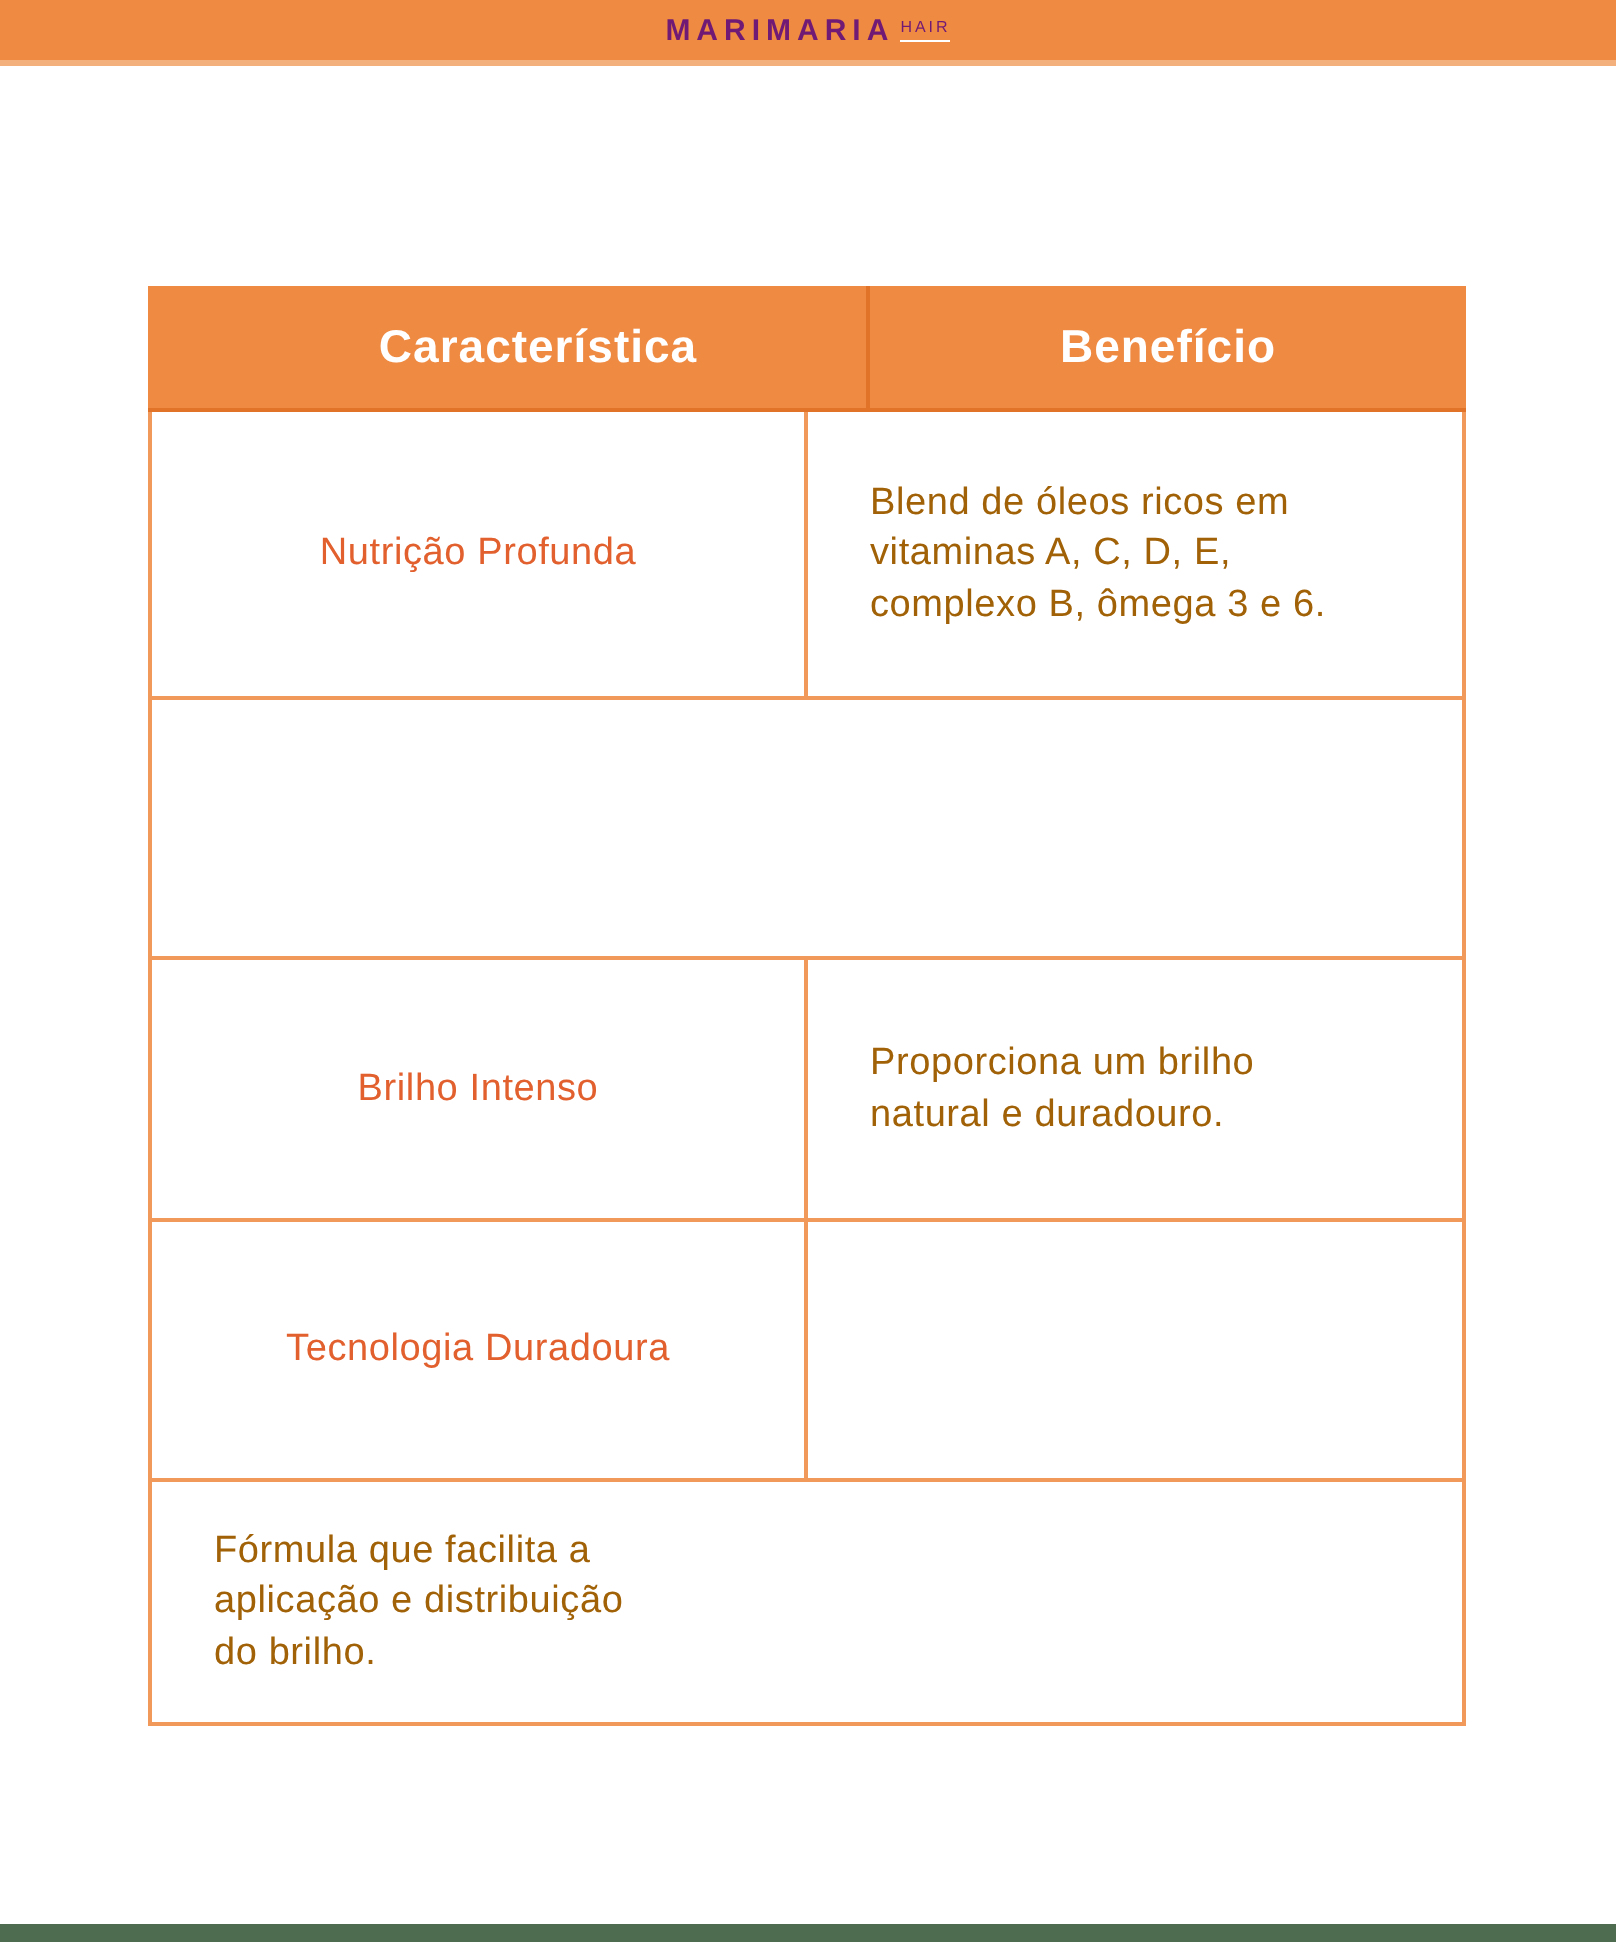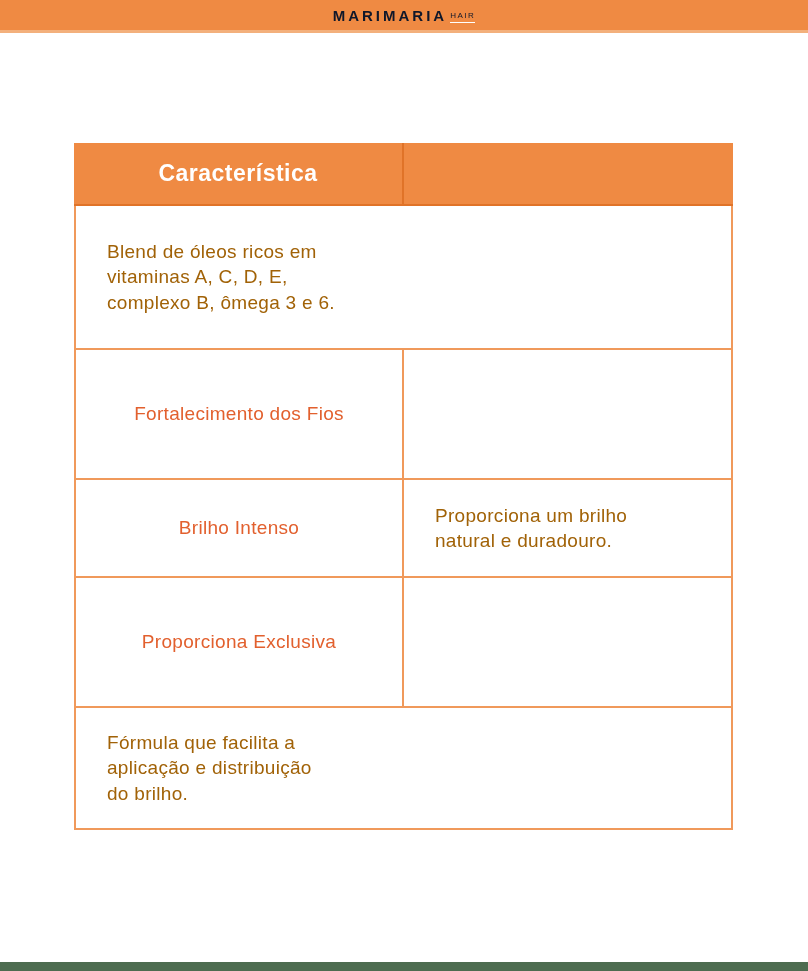--- a/index.html
+++ b/index.html
@@ -16,26 +16,26 @@
     position: absolute;
     top: 0; left: 0;
     width: 808px; height: 33px;
     background: #EF8A43;
     border-bottom: 3px solid #F3B07C;
     display: flex;
     align-items: center;
     justify-content: center;
   }
   .logo {
-    color: #0f172a;
+    color: #701a75;
     font-weight: bold;
     font-size: 15px;
     letter-spacing: 3px;
     display: flex;
-    align-items: flex-end;
+    align-items: center;
     line-height: 1;
   }
   .logo-sub {
     font-size: 8px;
     letter-spacing: 1.5px;
     border-bottom: 1.5px solid #ffffff;
     padding-bottom: 2px;
     margin-left: 3px;
     margin-top: 0px;
     font-weight: normal;
@@ -46,20 +46,21 @@
     position: absolute;
     left: 74px;
     top: 143px;
     width: 659px;
   }
   .thead {
     display: flex;
     height: 63px;
     background: #EF8A43;
     border-bottom: 2px solid #E07328;
+    padding-left: 31px;
   }
   .th {
     display: flex;
     align-items: center;
     justify-content: center;
     color: #ffffff;
     font-weight: bold;
     font-size: 23px;
     letter-spacing: 0.5px;
   }
@@ -68,21 +69,21 @@
 
   .tbody {
     border-left: 2px solid #F0995B;
     border-right: 2px solid #F0995B;
     border-bottom: 2px solid #F0995B;
   }
   .row { display: flex; }
   .row + .row { border-top: 2px solid #F0995B; }
   .r0 { height: 142px; }
   .r1 { height: 130px; }
-  .r2 { height: 98px; }
+  .r2 { height: 131px; }
   .r3 { height: 130px; }
   .r4 { height: 122px; }
 
   .cell-left {
     width: 328px;
     border-right: 2px solid #F0995B;
     display: flex;
     align-items: center;
     justify-content: center;
     color: #E2602E;
@@ -118,42 +119,43 @@
   <div class="logo">
     <span>MARIMARIA</span>
     <span class="logo-sub">HAIR</span>
   </div>
 </div>
 
 <div class="table-wrap">
 
   <div class="thead">
     <div class="th th-left">Característica</div>
+    <div class="th th-right">Benefício</div>
   </div>
 
   <div class="tbody">
 
     <div class="row r0">
+      <div class="cell-left">Nutrição Profunda</div>
       <div class="cell-right">Blend de óleos ricos em
 vitaminas A, C, D, E,
 complexo B, ômega 3 e 6.</div>
     </div>
 
     <div class="row r1">
-      <div class="cell-left">Fortalecimento dos Fios</div>
     </div>
 
     <div class="row r2">
       <div class="cell-left">Brilho Intenso</div>
       <div class="cell-right">Proporciona um brilho
 natural e duradouro.</div>
     </div>
 
     <div class="row r3">
-      <div class="cell-left">Proporciona Exclusiva</div>
+      <div class="cell-left">Tecnologia Duradoura</div>
     </div>
 
     <div class="row r4">
       <div class="cell-right">Fórmula que facilita a
 aplicação e distribuição
 do brilho.</div>
     </div>
 
   </div>
 </div>

